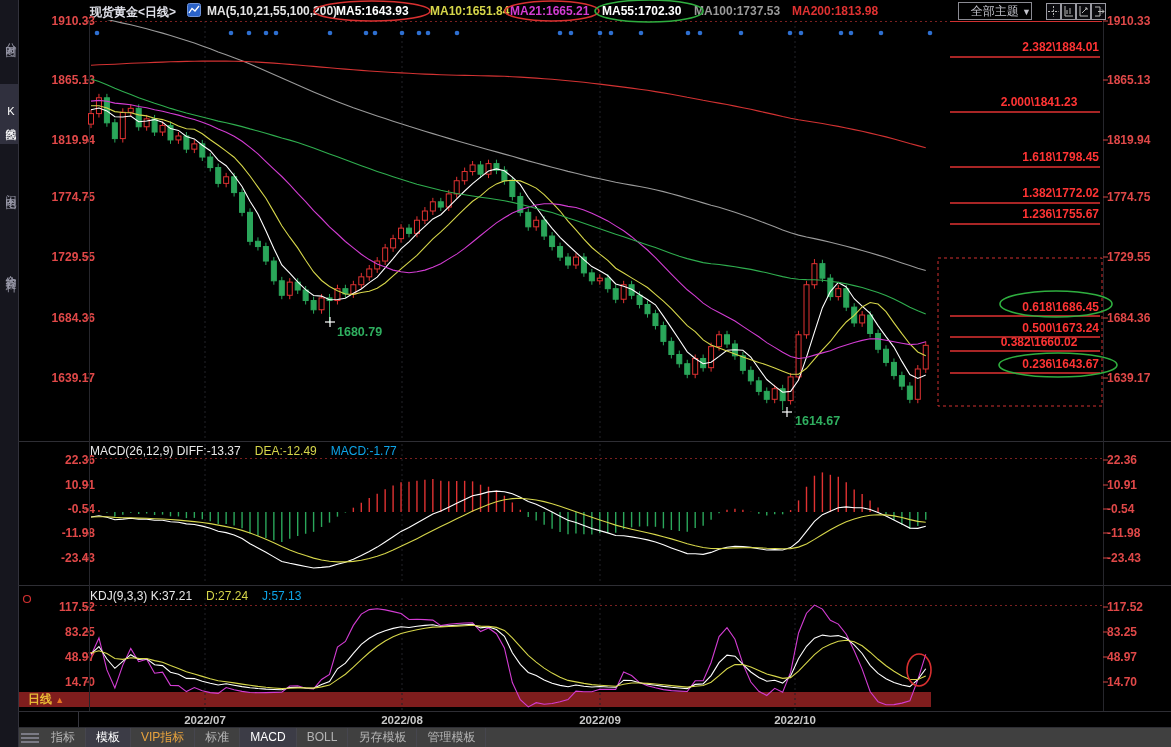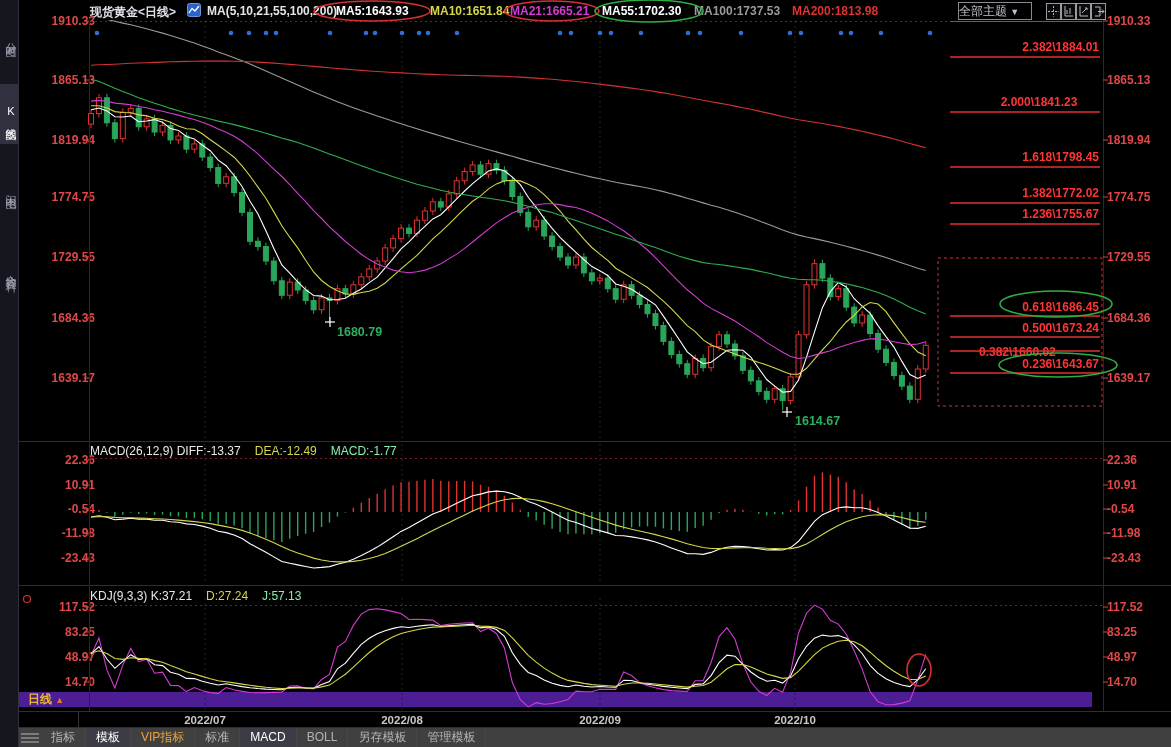--- a/index.html
+++ b/index.html
@@ -6,34 +6,34 @@
   #stage{position:relative;width:1171px;height:747px;background:#000;overflow:hidden;
          font-family:"Liberation Sans",sans-serif;}
   
   #sidebar{position:absolute;left:0;top:0;width:18px;height:747px;background:#16161e;border-right:1px solid #32323c;}
   .sideitem{position:absolute;left:0;width:18px;writing-mode:vertical-rl;text-orientation:upright;
             letter-spacing:2px;font-size:11px;color:#9c9cac;text-align:center;cursor:default;}
   .sideitem.active{background:#30303e;color:#ffffff;}
   
   .hitem{position:absolute;top:4px;font:700 12px "Liberation Sans",sans-serif;white-space:nowrap;}
   #theme-btn{position:absolute;left:958px;top:2px;width:72px;height:16px;border:1px solid #8a8a92;
-             color:#c4c4cc;font:12px "Liberation Sans",sans-serif;text-align:left;line-height:16px;cursor:pointer;}
+             color:#c4c4cc;font:12px "Liberation Sans",sans-serif;text-align:right;line-height:16px;cursor:pointer;}
   .toolbtn{position:absolute;top:3px;width:13px;height:15px;border:1px solid #9a9aa2;background:#0a0a0e;cursor:pointer;}
   
   #labels{position:absolute;left:0;top:0;width:1171px;height:747px;pointer-events:none;}
   .lbl{position:absolute;font:700 12px "Liberation Sans",sans-serif;color:#e04848;white-space:nowrap;line-height:14px;}
   .fib{color:#ff3434;}
   .grn{color:#2fae5f;font-size:12.5px;}
   .mon{color:#c8c8c8;font-weight:700;font-size:11.5px;}
   .mav{font-weight:700;font-size:12px;}
   
   .indhdr{position:absolute;left:90px;height:14px;display:flex;gap:14px;font:12px "Liberation Sans",sans-serif;white-space:nowrap;}
-  .tw{color:#e8e8e8;} .ty{color:#d6d64a;} .tm{color:#86efac;}
+  .tw{color:#e8e8e8;} .ty{color:#d6d64a;} .tm{color:#0ea5e9;}
   
-  #timerow{position:absolute;left:19px;top:692px;width:1073px;height:15px;background:#4c1d95;}
+  #timerow{position:absolute;left:19px;top:692px;width:912px;height:15px;background:#7f1d1d;}
   #period{position:absolute;left:9px;top:0;font:700 12px "Liberation Sans",sans-serif;color:#e8b934;line-height:15px;cursor:pointer;}
   #period .caret{color:#e87722;font-size:9px;}
   #tabrow{position:absolute;left:19px;top:728px;width:1152px;height:19px;background:#404040;display:flex;align-items:stretch;}
   .tab{font:12px "Liberation Sans",sans-serif;color:#b4b4b4;line-height:18px;padding:0 10px;border-right:1px solid #46464e;cursor:pointer;}
   .tab.active{background:#3c3c46;color:#ffffff;}
   .tab.vip{color:#e8a33d;}
   #panelmenu{width:18px;display:flex;flex-direction:column;justify-content:center;gap:2px;padding:0 2px;cursor:pointer;}
   #panelmenu i{display:block;height:2px;background:#7a7a84;}
   #cv{position:absolute;left:0;top:0;pointer-events:none;}
 </style>
@@ -137,21 +137,21 @@
       <div class="lbl mav" style="left: 602px; top: 4px; color: #ffffff;">MA55:1702.30</div>
       <div class="lbl mav" style="left: 694px; top: 4px; color: rgb(154, 154, 154);">MA100:1737.53</div>
       <div class="lbl mav" style="left: 792px; top: 4px; color: rgb(224, 50, 50);">MA200:1813.98</div>
       <div class="lbl fib" style="left: 979px; top: 40px; width: 120px; text-align: right;">2.382\1884.01</div>
       <div class="lbl fib" style="left: 979px; top: 95px; width: 120px; text-align: center;">2.000\1841.23</div>
       <div class="lbl fib" style="left: 979px; top: 150px; width: 120px; text-align: right;">1.618\1798.45</div>
       <div class="lbl fib" style="left: 979px; top: 186px; width: 120px; text-align: right;">1.382\1772.02</div>
       <div class="lbl fib" style="left: 979px; top: 207px; width: 120px; text-align: right;">1.236\1755.67</div>
       <div class="lbl fib" style="left: 979px; top: 300px; width: 120px; text-align: right;">0.618\1686.45</div>
       <div class="lbl fib" style="left: 979px; top: 321px; width: 120px; text-align: right;">0.500\1673.24</div>
-      <div class="lbl fib" style="left: 979px; top: 345px; width: 120px; text-align: left;">0.382\1660.02</div>
+      <div class="lbl fib" style="left: 979px; top: 335px; width: 120px; text-align: center;">0.382\1660.02</div>
       <div class="lbl fib" style="left: 979px; top: 357px; width: 120px; text-align: right;">0.236\1643.67</div>
       <div class="lbl grn" style="left: 337px; top: 325px;">1680.79</div>
       <div class="lbl grn" style="left: 795px; top: 414px;">1614.67</div>
     </div>
 
   <div id="timerow">
     <div id="period"><span>日线</span> <span class="caret">▲</span></div>
   </div>
 
   <div id="tabrow">

